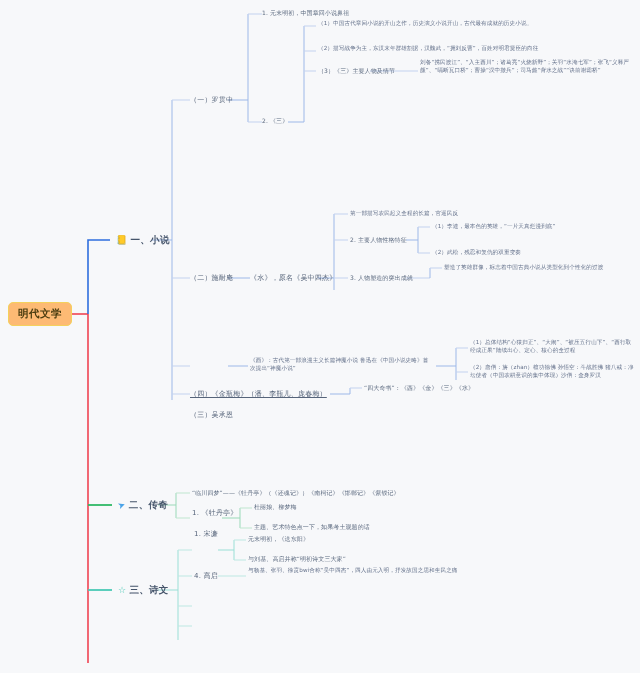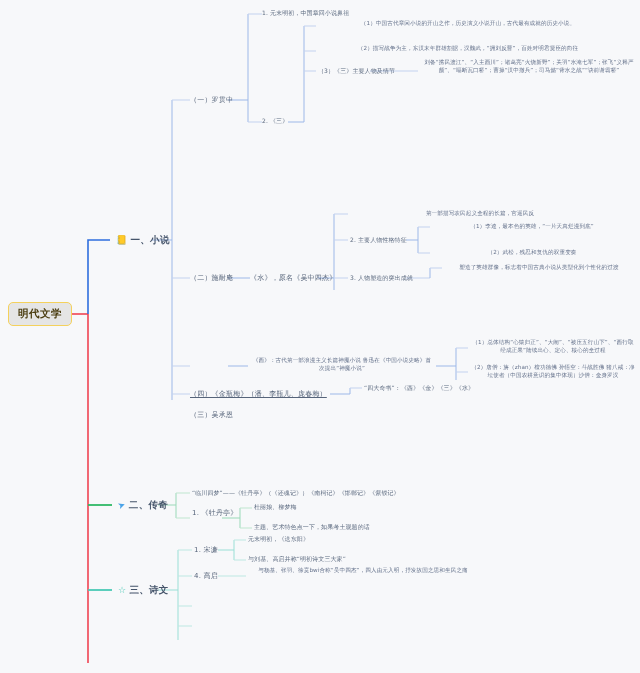--- a/index.html
+++ b/index.html
@@ -7,26 +7,26 @@
     width:640px;height:673px;
     background:#f7f8fa;
     font-family:"DejaVu Sans","Liberation Sans",sans-serif;
     overflow:hidden;
     position:relative;
     color:#3b4a5e;
   }
   #canvas{position:absolute;left:0;top:0;width:640px;height:673px;}
   svg#wires{position:absolute;left:0;top:0;width:640px;height:673px;}
 
-  .node{position:absolute;white-space:nowrap;text-align:center;}
+  .node{position:absolute;white-space:nowrap;}
 
   
   .root{
     left:8px;top:302px;
-    background:#e5e5e5;
+    background:#fdba74;
     border:1px solid #f4d15c;
     border-radius:5px;
     padding:4px 9px;
     font-size:10.5px;
     font-weight:bold;
     color:#4a3c10;
     letter-spacing:.5px;
   }
 
   
@@ -188,19 +188,19 @@
   </div>
   <div class="node lvl3" style="left:192px;top:489px;">“临川四梦”——《牡丹亭》（《还魂记》）《南柯记》《邯郸记》《紫钗记》</div>
   <div class="node lvl2" style="left:192px;top:508px;">1. 《牡丹亭》</div>
   <div class="node lvl3" style="left:254px;top:503px;">杜丽娘、柳梦梅</div>
   <div class="node lvl3" style="left:254px;top:523px;">主题、艺术特色点一下，如果考土观题的话</div>
 
   <div class="node lvl1" style="left:114px;top:582px;">
     <span class="ic" style="color:#49c9b5;">☆</span>
     <span>三、诗文</span>
   </div>
-  <div class="node lvl2" style="left:194px;top:545px;">1. 宋濂</div>
+  <div class="node lvl2" style="left:194px;top:529px;">1. 宋濂</div>
   <div class="node lvl3" style="left:248px;top:535px;">元末明初，《送东阳》</div>
   <div class="node lvl3" style="left:248px;top:555px;">与刘基、高启并称“明初诗文三大家”</div>
   <div class="node lvl2" style="left:194px;top:571px;">4. 高启</div>
   <div class="node leaf" style="left:248px;top:566px;width:230px;">与杨基、张羽、徐贲bwi合称“吴中四杰”，四人由元入明，抒发故国之思和生民之痛</div>
 
 </div>
 
 </body></html>

